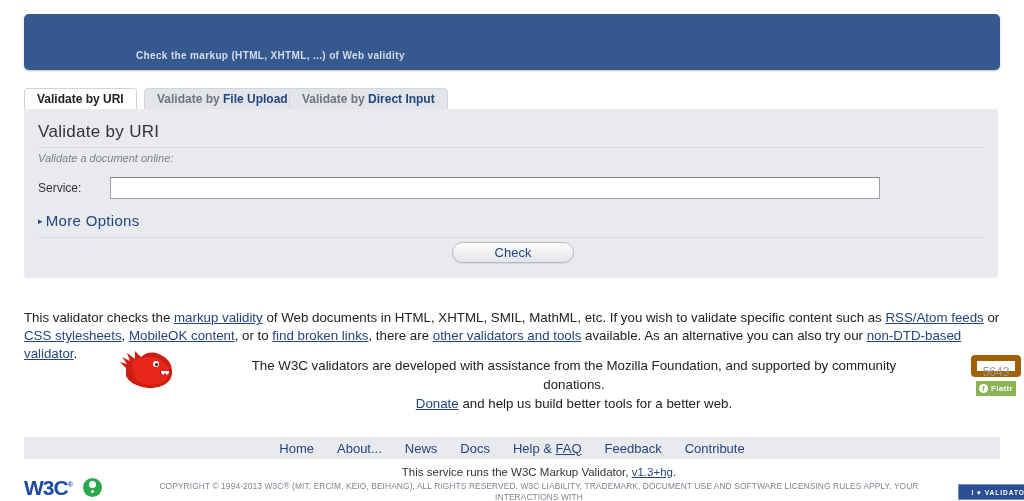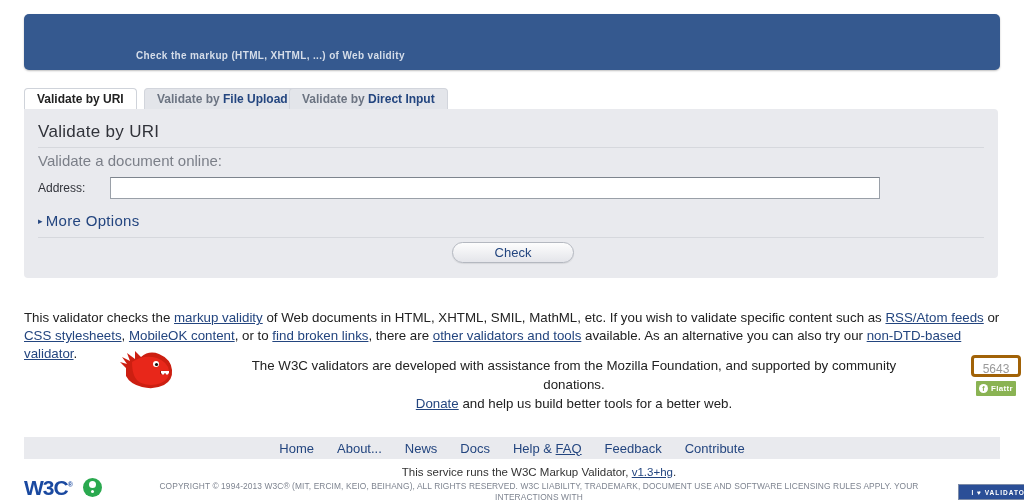--- a/index.html
+++ b/index.html
@@ -134,22 +134,23 @@
     left: 14px;
     top: 38px;
     width: 946px;
     height: 1px;
     background: #d6d8dd;
   }
   #form-legend {
     position: absolute;
     left: 14px;
     top: 43px;
-    font-size: 15px;
+    font-size: 11px;
     color: #7b7f88;
+    font-style: italic;
   }
   #address-row {
     position: absolute;
     left: 14px;
     top: 68px;
     width: 850px;
     height: 24px;
   }
   #address-label {
     position: absolute;
@@ -272,21 +273,21 @@
     top: 15px;
     width: 56px;
     text-align: center;
   }
   #flattr-count {
     width: 50px;
     height: 22px;
     line-height: 22px;
     margin: 0 auto;
     background: #ffffff;
-    border: 3px solid #a16207;
+    border: 6px solid #a16207;
     border-radius: 4px;
     color: #9a9a9a;
     font-size: 12px;
     box-sizing: border-box;
   }
   #flattr-btn {
     margin: 4px auto 0;
     width: 40px;
     height: 15px;
     line-height: 15px;
@@ -429,21 +430,21 @@
   <div class="tab inactive" id="tab-1"><span>Validate by </span><span class="accent">File Upload</span></div>
   <div class="tab inactive" id="tab-2"><span>Validate by </span><span class="accent">Direct Input</span></div>
 </div>
 
 <div id="form-panel">
   <div id="form-heading">Validate by URI</div>
   <div id="heading-rule"></div>
   <div id="form-legend">Validate a document online:</div>
 
   <div id="address-row">
-    <label id="address-label" for="address-input">Address:</label>
+    <label id="address-label" for="address-input">Service:</label>
     <input id="address-input" type="text" placeholder="" style="">
   </div>
 
   <div id="more-options"><span class="tri">▸</span><span>More Options</span></div>
   <div id="options-rule"></div>
 </div>
 
 <button id="check-button">Check</button>
 
 <p id="intro"><span>This validator checks the </span><a class="lnk">markup validity</a><span> of Web documents in HTML, XHTML, SMIL, MathML, etc. If you wish to validate specific content such as </span><a class="lnk">RSS/Atom feeds</a><span> or </span><a class="lnk">CSS stylesheets</a><span>, </span><a class="lnk">MobileOK content</a><span>, or to </span><a class="lnk">find broken links</a><span>, there are </span><a class="lnk">other validators and tools</a><span> available. As an alternative you can also try our </span><a class="lnk">non-DTD-based validator</a><span>.</span></p>

